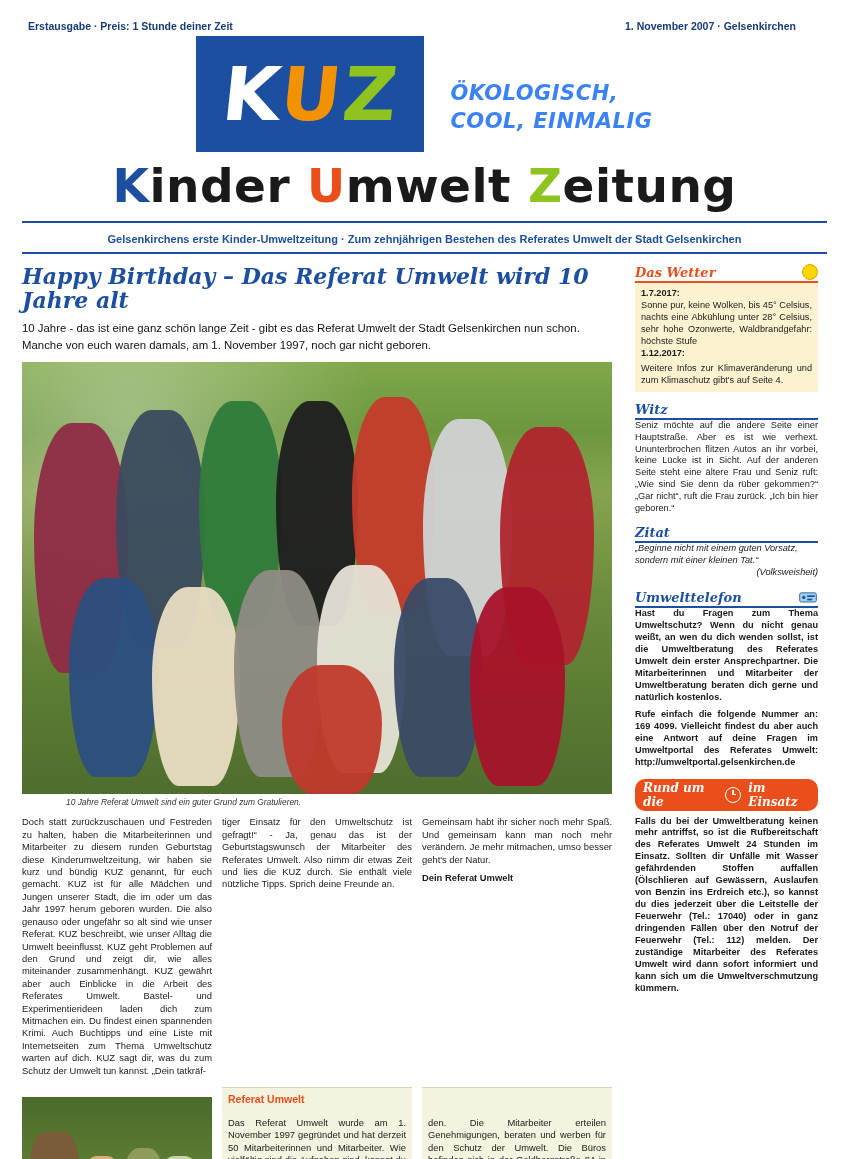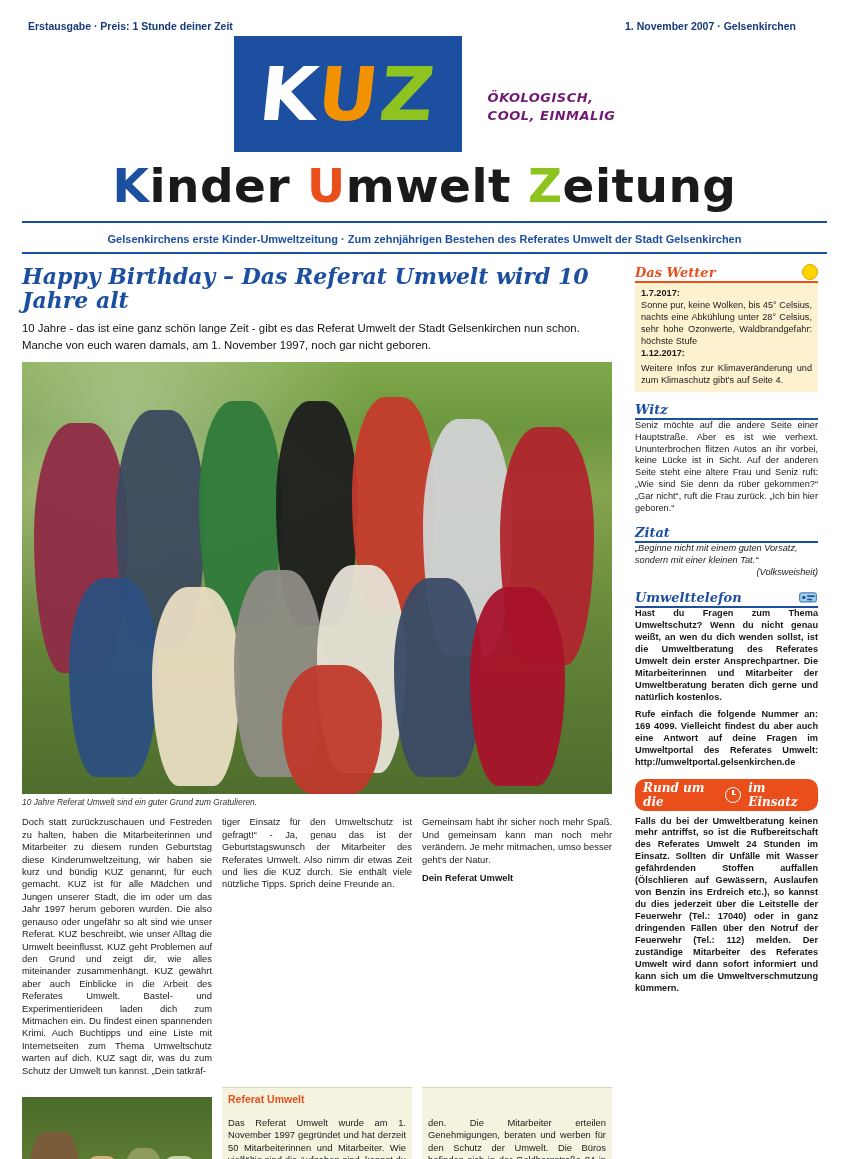--- a/index.html
+++ b/index.html
@@ -46,22 +46,22 @@
   }
   .logo-text .k { color:#ffffff; }
   .logo-text .u { color:#f39200; }
   .logo-text .z { color:#8fc31f; }
   .slogan {
     align-self:center;
     margin-top: 26px;
     font-family:"DejaVu Sans", sans-serif;
     font-style: italic;
     font-weight: bold;
-    font-size: 13px;
-    color:#701a75;
+    font-size: 21px;
+    color:#3b82f6;
     line-height:1.35;
     letter-spacing: .5px;
     margin-left: 8px;
   }
   .bigtitle {
     text-align:center;
     margin-top: 6px;
     font-family:"DejaVu Sans", sans-serif;
     font-weight: bold;
     font-size: 47px;
@@ -123,20 +123,21 @@
   .photo .kid {
     position:absolute;
     border-radius: 40% 40% 30% 30% / 45% 45% 55% 55%;
     opacity:.95;
   }
   .caption {
     font-size: 8.4px;
     font-style: italic;
     color:#333;
     margin-top: 3px;
+    margin-left: 44px;
   }
 
   .cols {
     display:flex;
     gap: 10px;
     margin-top: 9px;
   }
   .col { width: 190px; }
   .col p {
     margin:0 0 6px 0;

